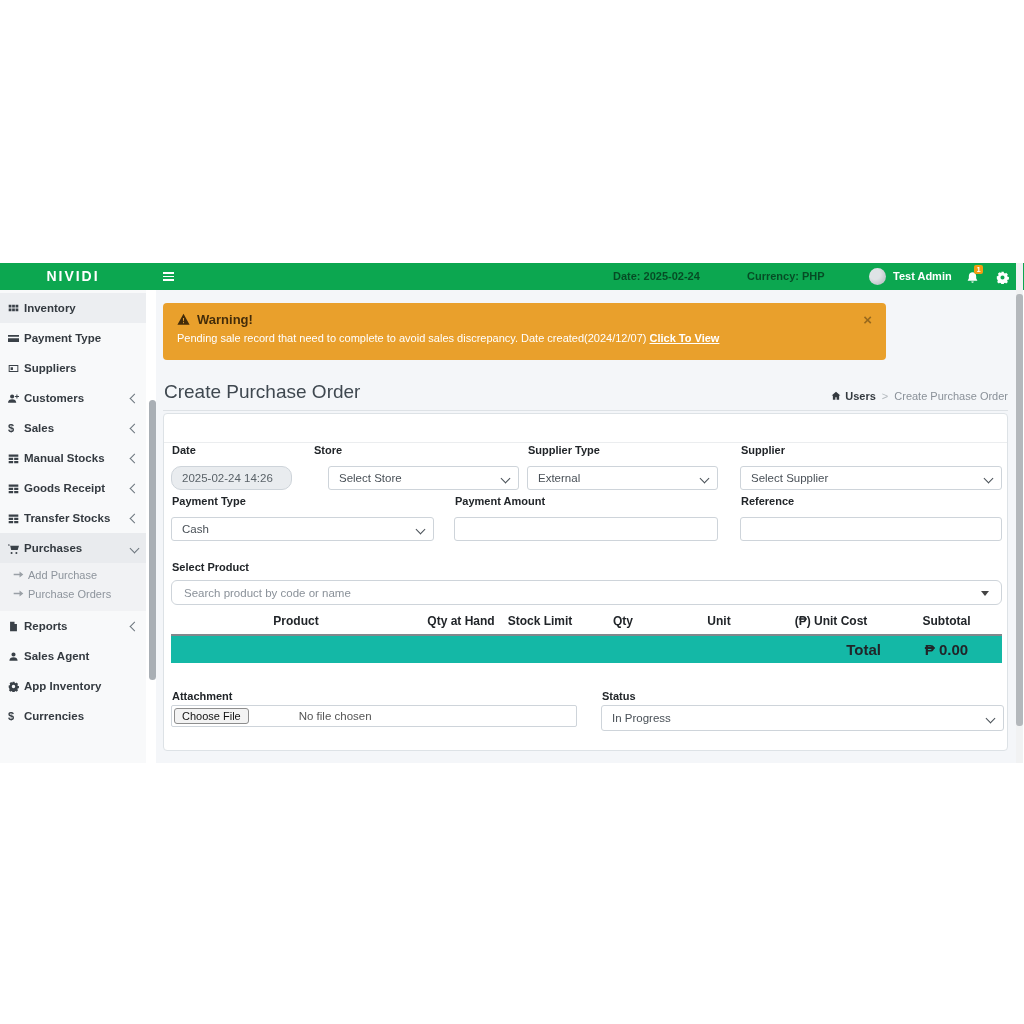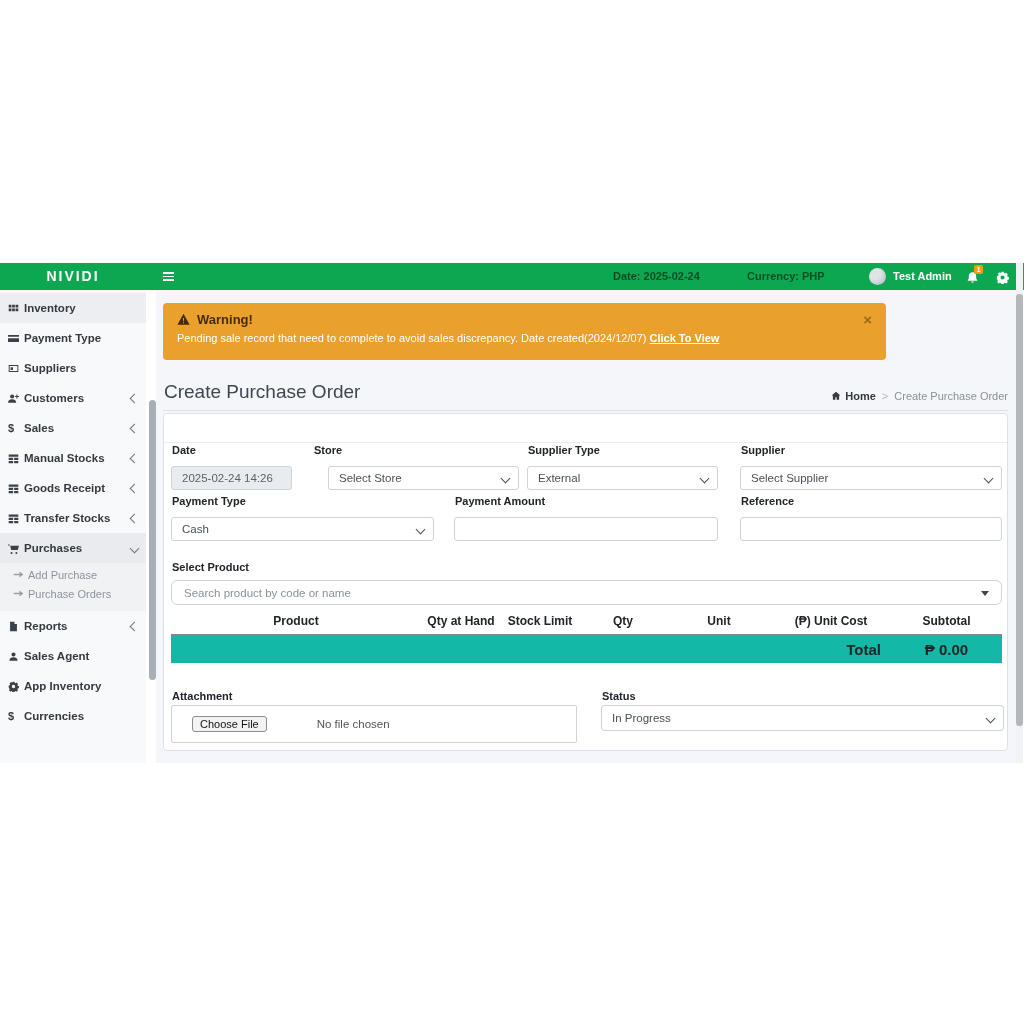--- a/index.html
+++ b/index.html
@@ -77,22 +77,22 @@
   .search-box{border-radius:6px;}
 
   .po-table{position:absolute;left:7px;top:198px;width:831px;border-collapse:collapse;table-layout:fixed;}
   .po-table th{font-size:12px;font-weight:bold;color:#212529;text-align:center;vertical-align:bottom;
                padding:2px 4px 6px;}
   .po-table thead tr{border-bottom:2px solid #82878c;}
   .total-row td{background:#14b8a6;font-size:15px;font-weight:bold;color:#212529;padding:5px 4px;}
   .total-lbl{text-align:right;padding-right:10px !important;}
   .total-val{text-align:center;}
 
-  .file-box{position:absolute;height:38px;box-sizing:border-box;border:1px solid #ced4da;border-radius:2px;
-            display:flex;align-items:center;padding:0 20px;gap:8px;background:#fff;}
+  .file-box{position:absolute;height:22px;box-sizing:border-box;border:1px solid #ced4da;border-radius:2px;
+            display:flex;align-items:center;padding:0 2px;gap:8px;background:#fff;}
   .file-btn{border:1px solid #8d8d8d;background:#f3f3f3;border-radius:3px;font-size:11px;color:#111;
             padding:1px 7px;cursor:pointer;white-space:nowrap;}
   .file-txt{font-size:11.5px;color:#555;margin-left:42px;}
 
   
   .page-scroll-track{position:absolute;left:1016px;top:0;width:7px;height:500px;background:#f1f2f3;}
   .page-scroll-thumb{position:absolute;left:0;top:31px;width:7px;height:432px;background:#b4b8bc;border-radius:3px;}
 </style>
 </head>
 <body>
@@ -262,32 +262,32 @@
     </div>
     <div class="warn-close">×</div>
   </div>
 
   <div class="page-title">Create Purchase Order</div>
   <div class="breadcrumb">
     <span class="bc-home">
       <svg width="10" height="10" viewBox="0 0 16 16" fill="currentColor">
         <path d="M8 1l7 6h-2v7h-4v-4H7v4H3V7H1z"></path>
       </svg>
-      <span>Home</span>
+      <span>Users</span>
     </span>
     <span class="bc-sep">&gt;</span>
     <span>Create Purchase Order</span>
   </div>
   <div class="hdr-line"></div>
 
   <div class="card">
     <div class="card-hd"></div>
 
     <span class="lbl" style="left:8px;top:30px;">Date</span>
-    <div class="ctrl readonly" style="left:7px;top:52px;width:121px;">
+    <div class="ctrl readonly" style="left:7px;top:52px;width:121px;border-radius:10px;">
       <span>2025-02-24 14:26</span>
     </div>
 
     <span class="lbl" style="left:150px;top:30px;">Store</span>
     <div class="ctrl" style="left:164px;top:52px;width:191px;">
       <span>Select Store</span>
       <span class="sel-chev"></span>
     </div>
 
     <span class="lbl" style="left:364px;top:30px;">Supplier Type</span>

